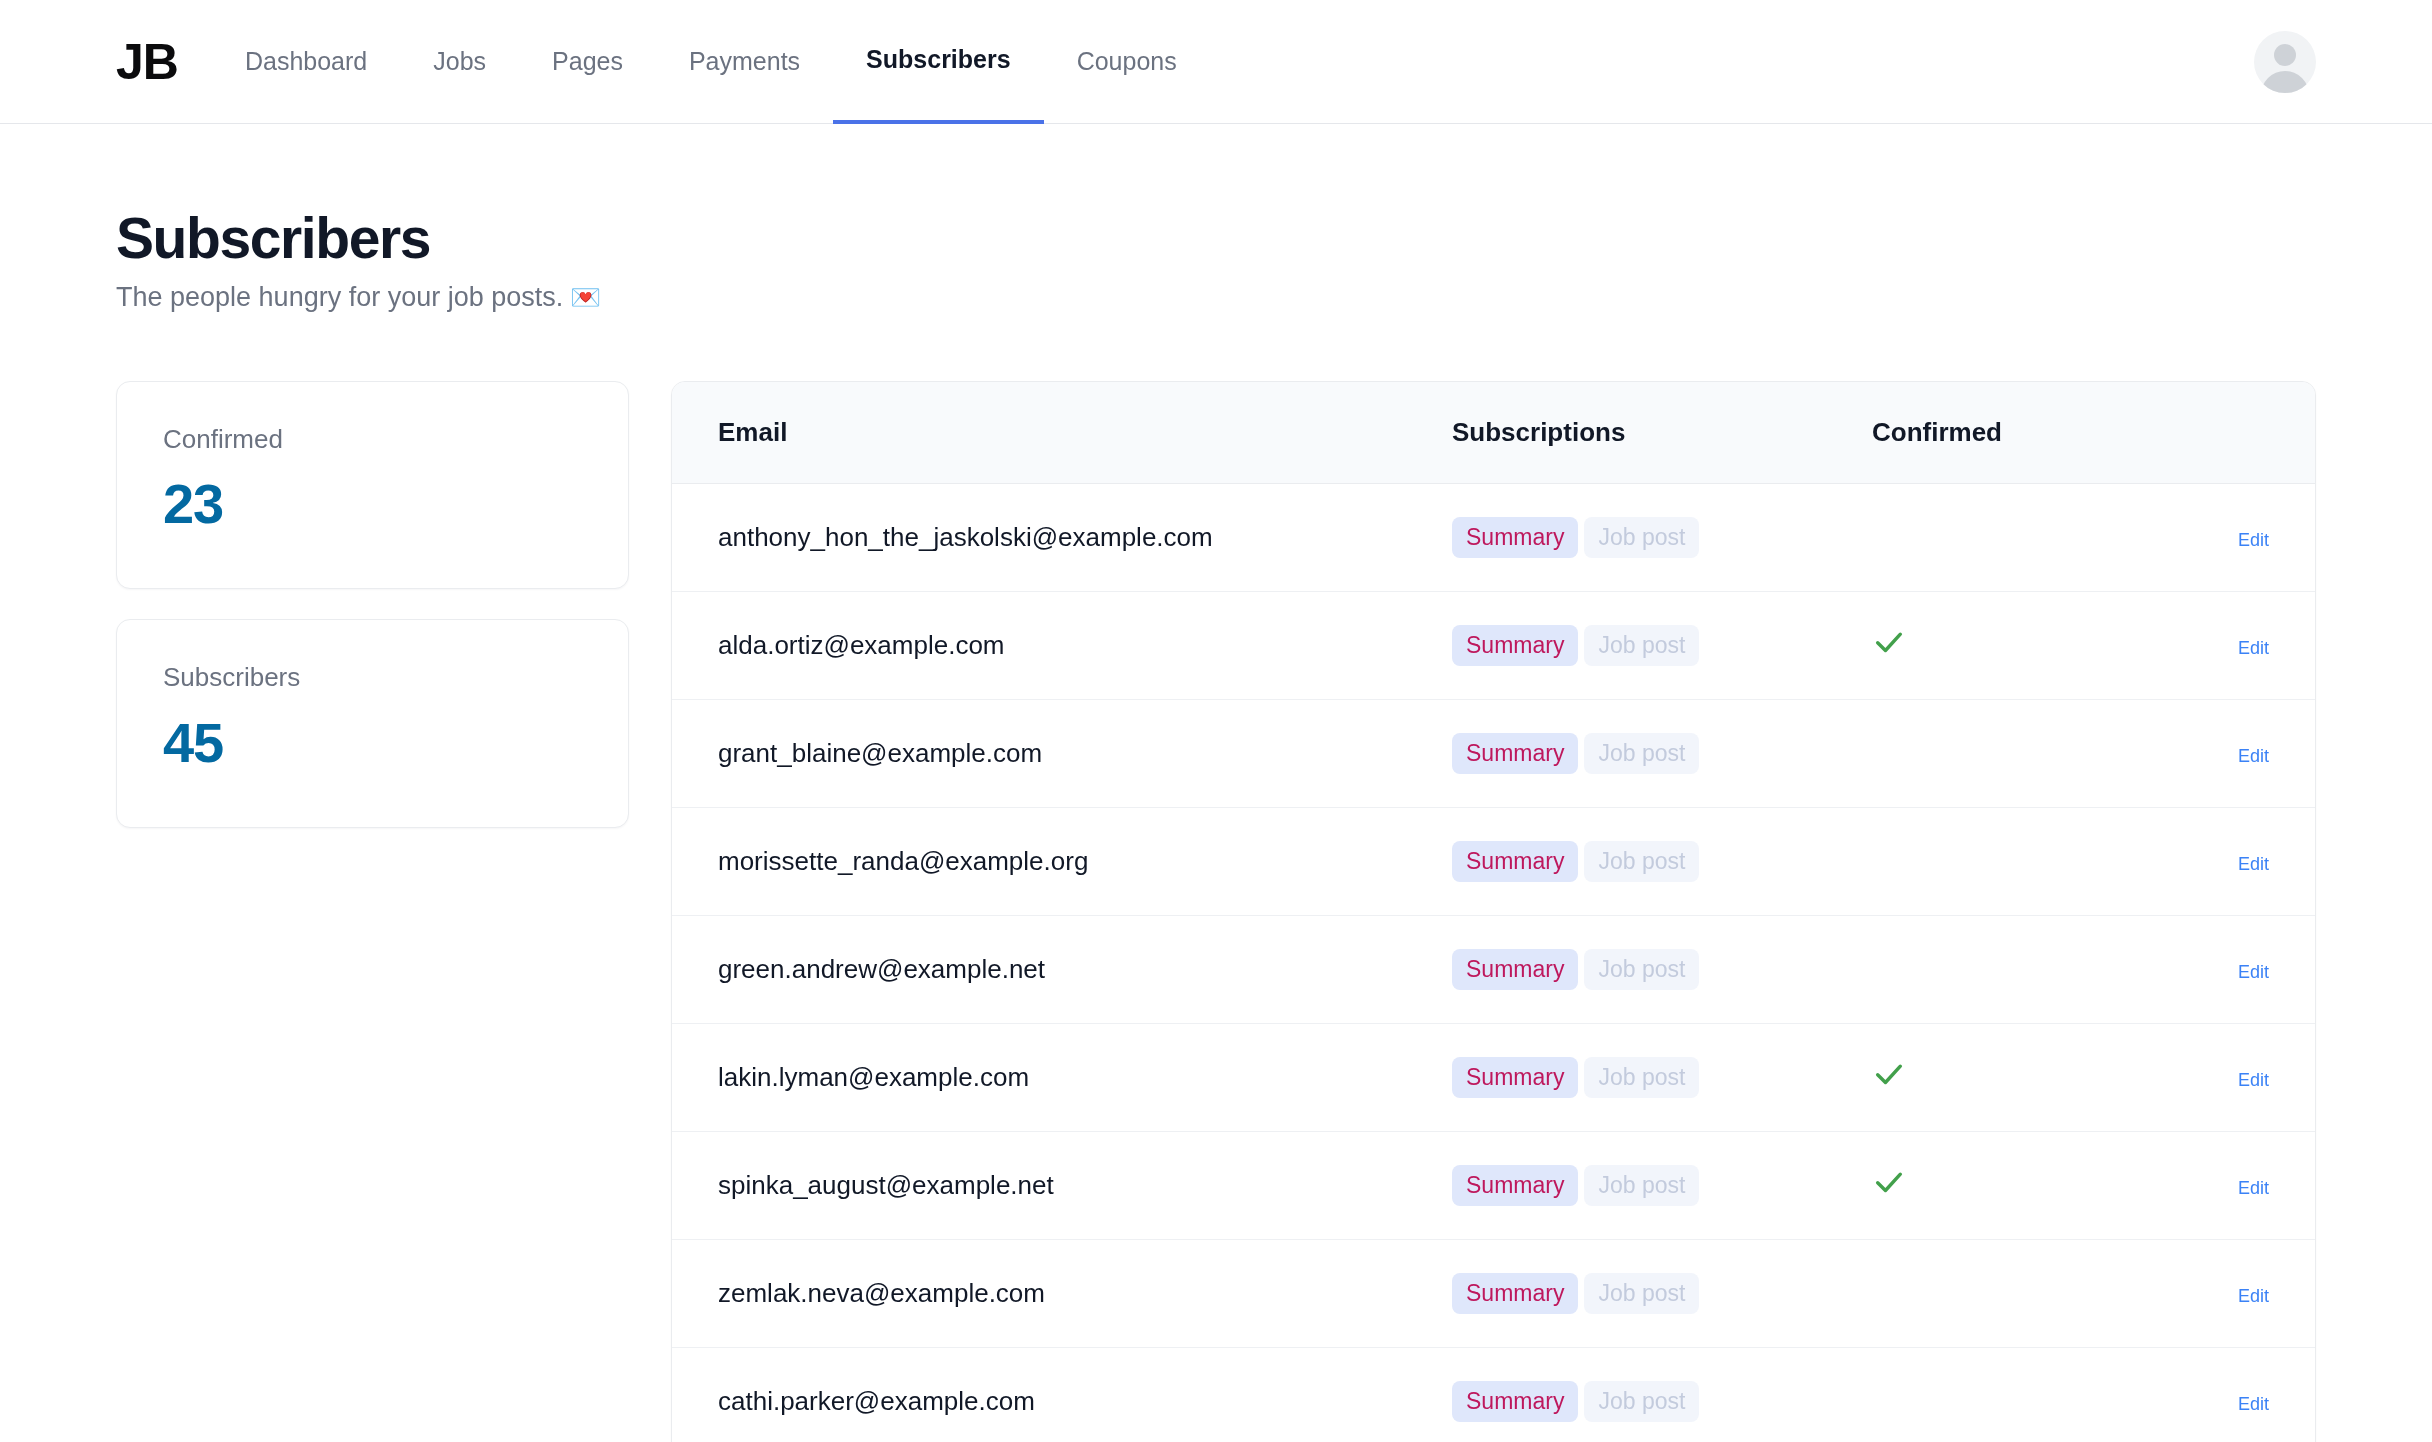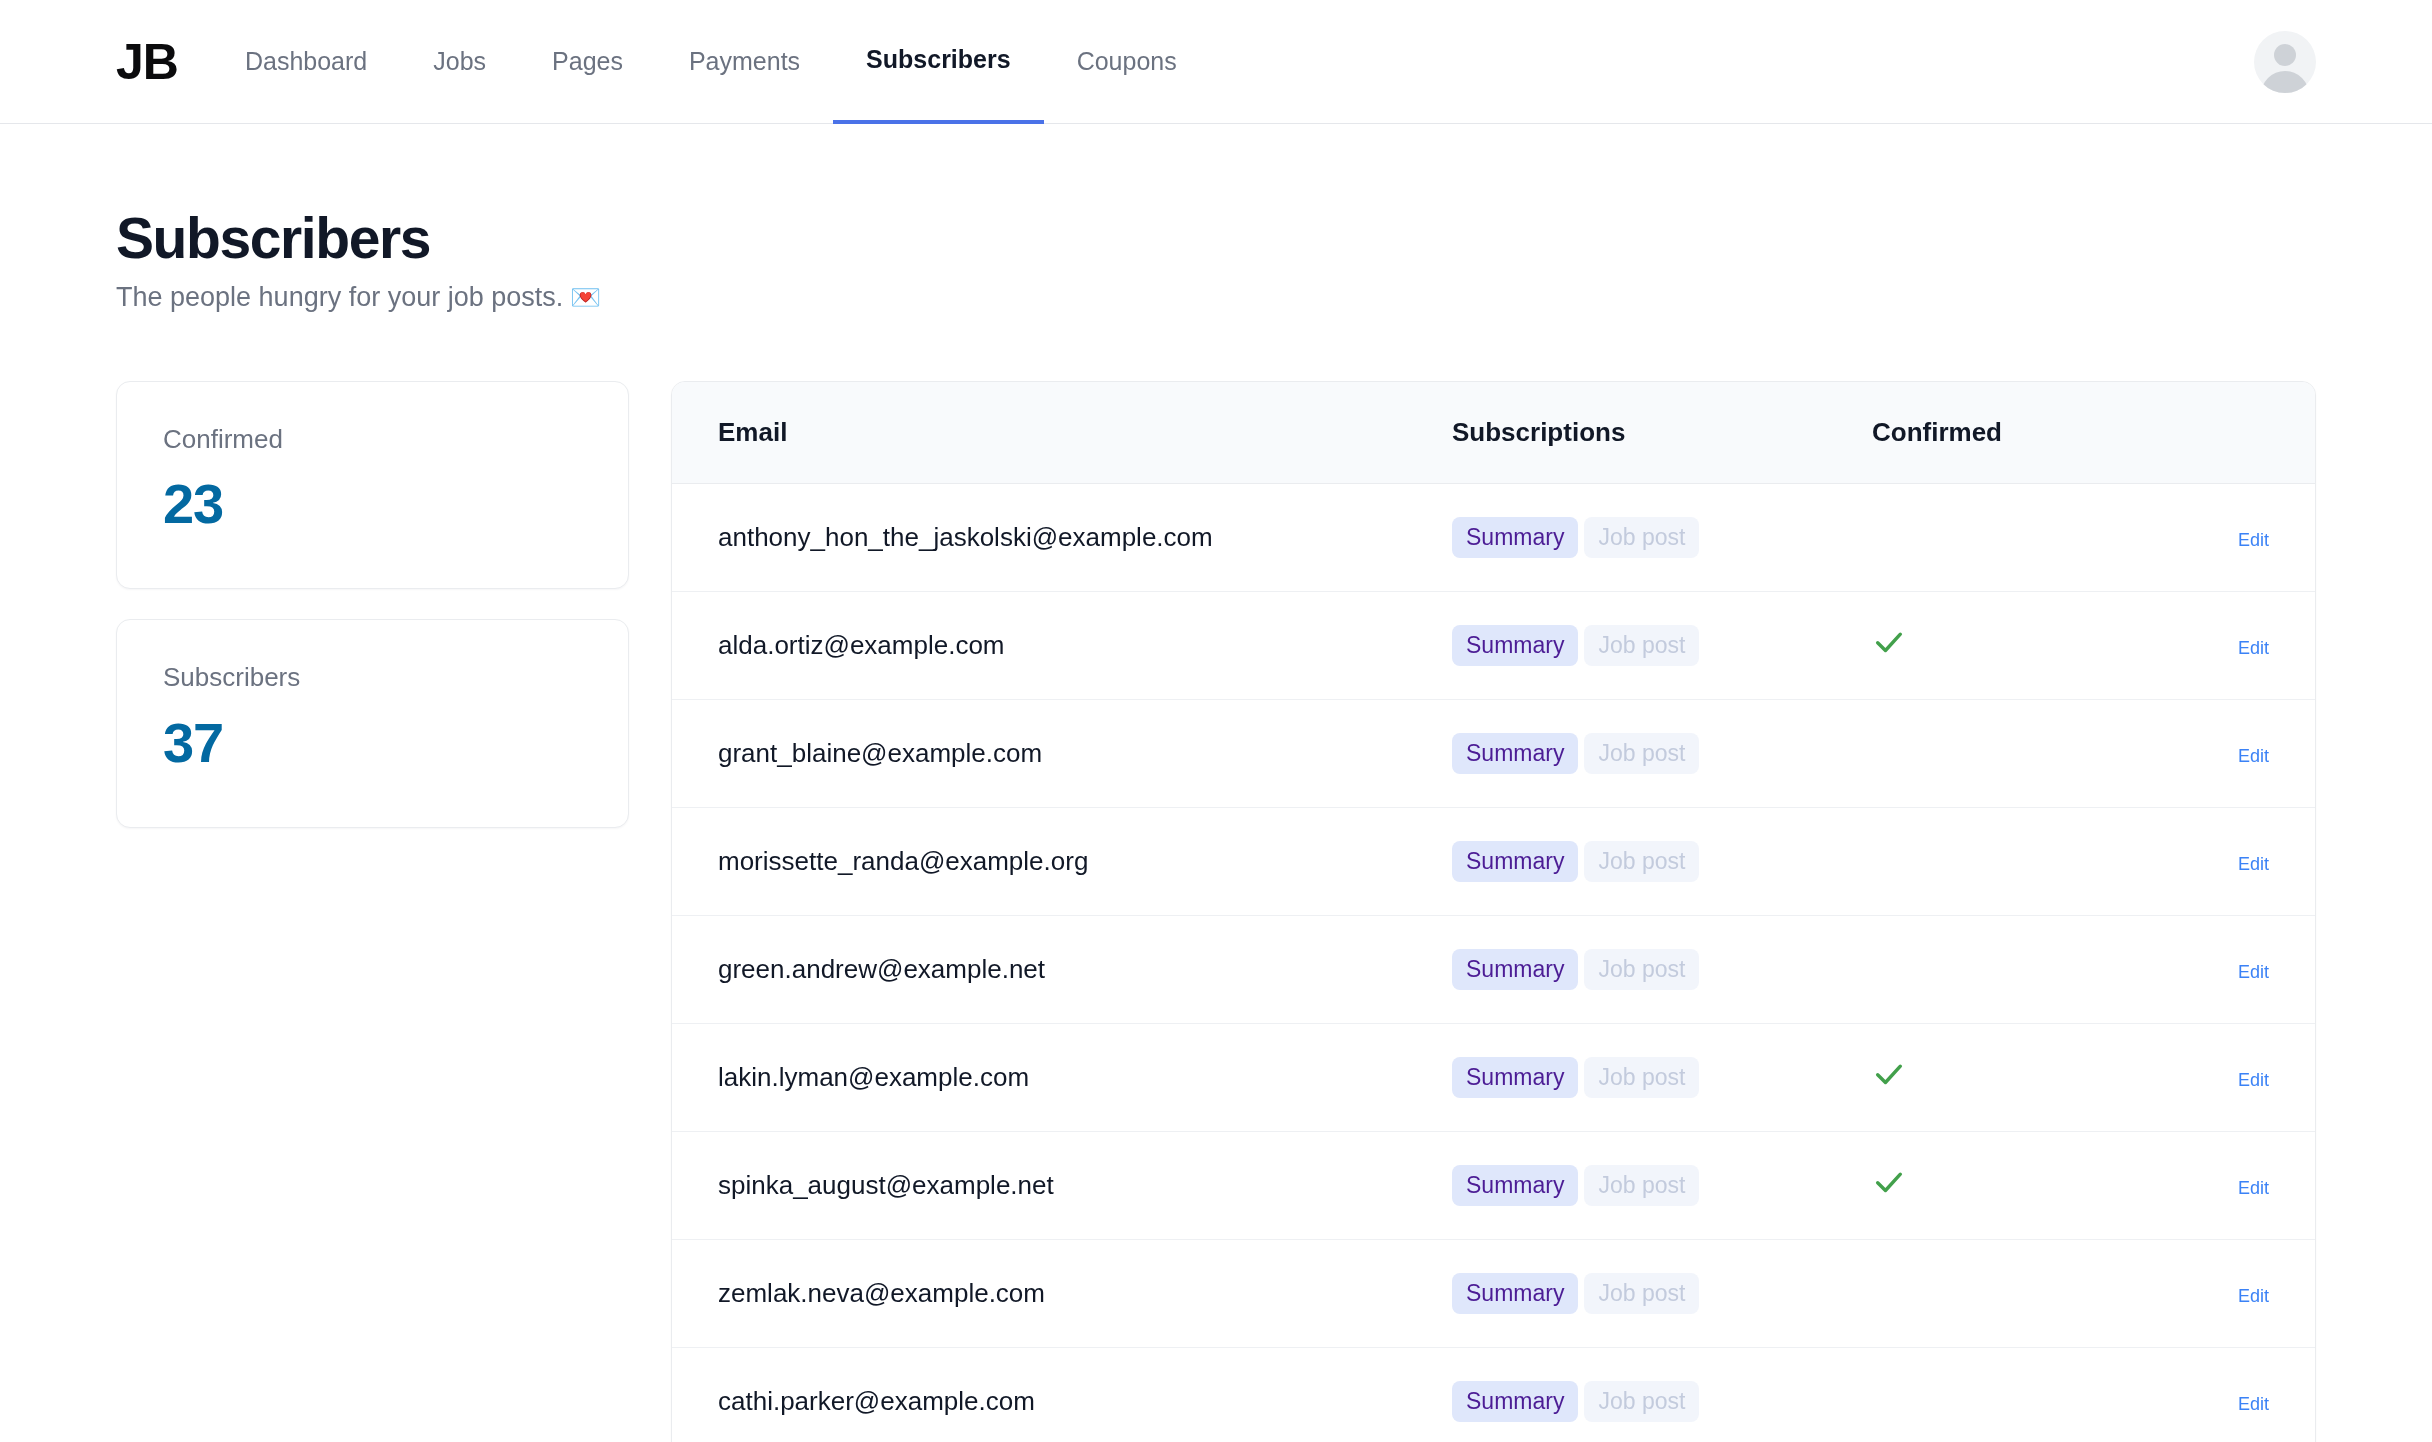--- a/index.html
+++ b/index.html
@@ -201,21 +201,21 @@
     display: inline-flex;
     align-items: center;
     justify-content: center;
     font-size: 23px;
     padding: 7px 14px;
     border-radius: 8px;
     font-weight: 400;
     white-space: nowrap;
     cursor: pointer;
   }
-  .badge.on  { background: #dfe7fb; color: #4c1d95; }
+  .badge.on  { background: #dfe7fb; color: #be185d; }
   .badge.off { background: #f2f5fb; color: #c3cbdd; }
 
   .check {
     display: inline-block;
     width: 34px;
     height: 34px;
     color: #42a04b;
     line-height: 1;
   }
   .check svg { display: block; }
@@ -260,21 +260,21 @@
 
   <div class="content">
 
     <div class="stats-col" id="stats-col">
         <div class="stat-card">
           <div class="stat-label">Confirmed</div>
           <div class="stat-value">23</div>
         </div>
         <div class="stat-card">
           <div class="stat-label">Subscribers</div>
-          <div class="stat-value">37</div>
+          <div class="stat-value">45</div>
         </div>
       </div>
 
     <div class="table-wrap">
       <table class="subs">
         <thead>
           <tr>
             <th class="col-email">Email</th>
             <th class="col-subs">Subscriptions</th>
             <th class="col-conf">Confirmed</th>

